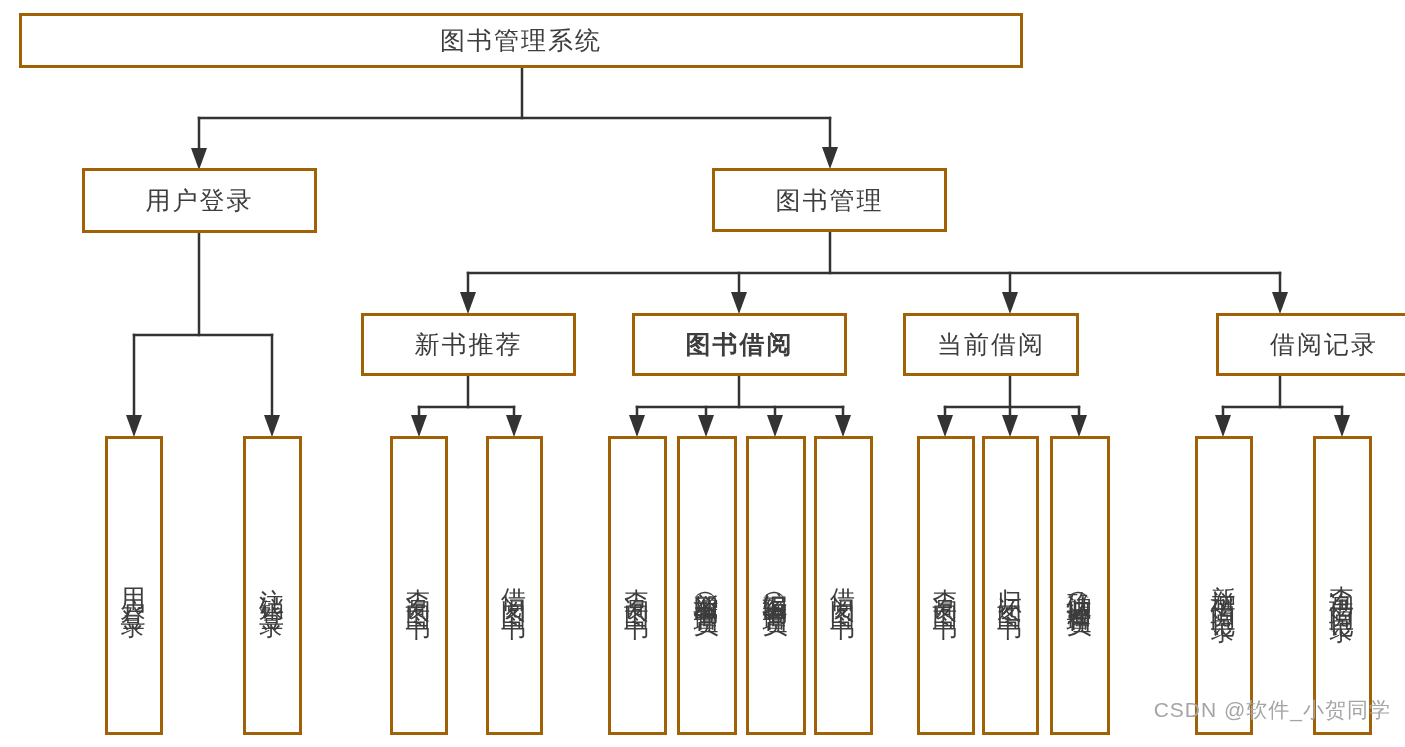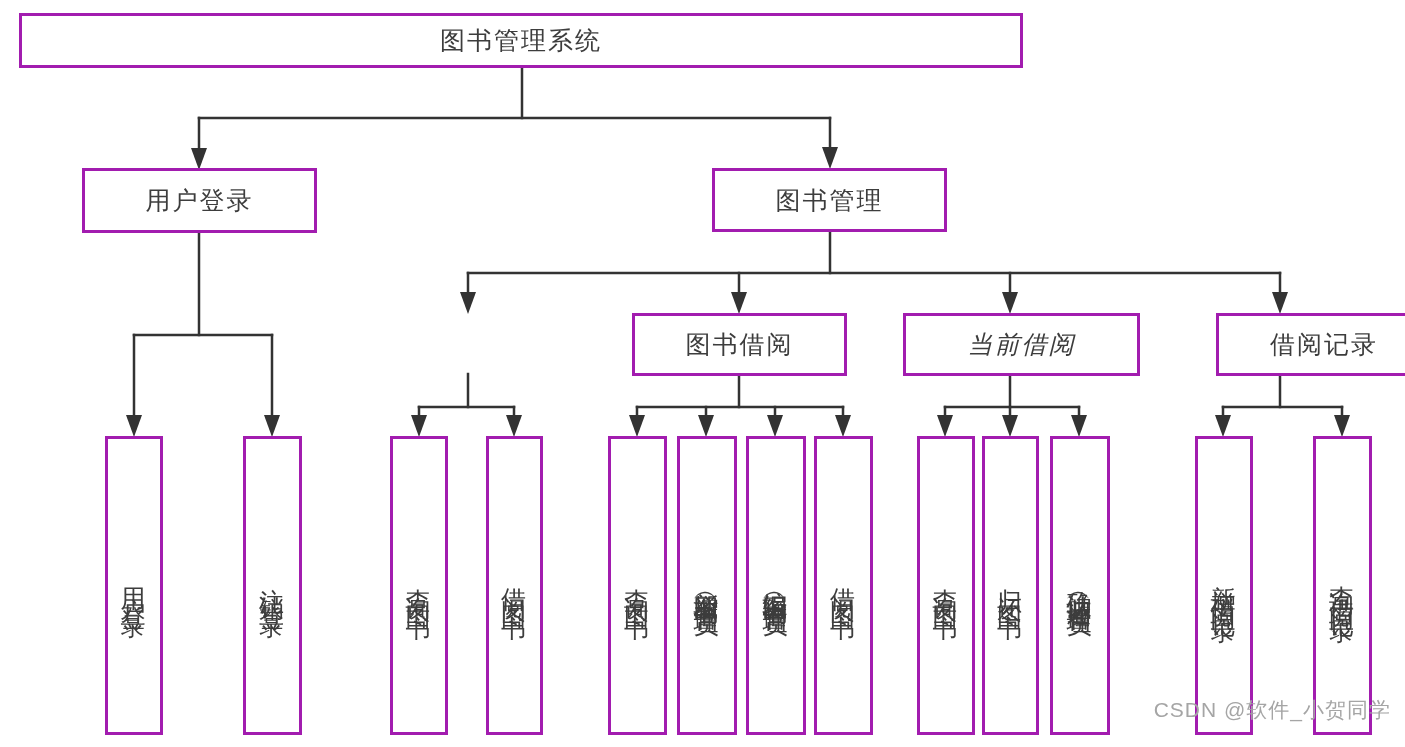--- a/index.html
+++ b/index.html
@@ -17,21 +17,21 @@
   }
   .connectors {
     position: absolute;
     left: 0;
     top: 0;
     pointer-events: none;
   }
   .node {
     position: absolute;
     box-sizing: border-box;
-    border: 3px solid #a21caf;
+    border: 3px solid #a16207;
     background: #ffffff;
     display: flex;
     align-items: center;
     justify-content: center;
     color: #3d3d3d;
   }
   .h-node { font-size: 25px; letter-spacing: 2px; white-space: nowrap; }
   .v-node .v-label {
     writing-mode: vertical-rl;
     text-orientation: mixed;
@@ -128,24 +128,27 @@
     <span>图书管理系统</span>
   </div>
 
   <div class="node h-node" style="left:82px; top:168px; width:235px; height:65px;">
     <span>用户登录</span>
   </div>
   <div class="node h-node" style="left:712px; top:168px; width:235px; height:64px;justify-content:center;">
     <span>图书管理</span>
   </div>
 
-  <div class="node h-node" style="left:632px; top:313px; width:215px; height:63px;">
+  <div class="node h-node" style="left:361px; top:313px; width:215px; height:63px;">
+    <span>新书推荐</span>
+  </div>
+  <div class="node h-node" style="left:632px; top:313px; width:215px; height:63px;font-weight:bold;">
     <span>图书借阅</span>
   </div>
-  <div class="node h-node" style="left:903px; top:313px; width:237px; height:63px;font-style:italic;">
+  <div class="node h-node" style="left:903px; top:313px; width:176px; height:63px;">
     <span>当前借阅</span>
   </div>
   <div class="node h-node" style="left:1216px; top:313px; width:216px; height:63px;">
     <span>借阅记录</span>
   </div>
 
   <div class="node v-node" style="left:105px; top:436px; width:58px; height:299px;">
     <span class="v-label">用户登录</span>
   </div>
   <div class="node v-node" style="left:243px; top:436px; width:59px; height:299px;">

